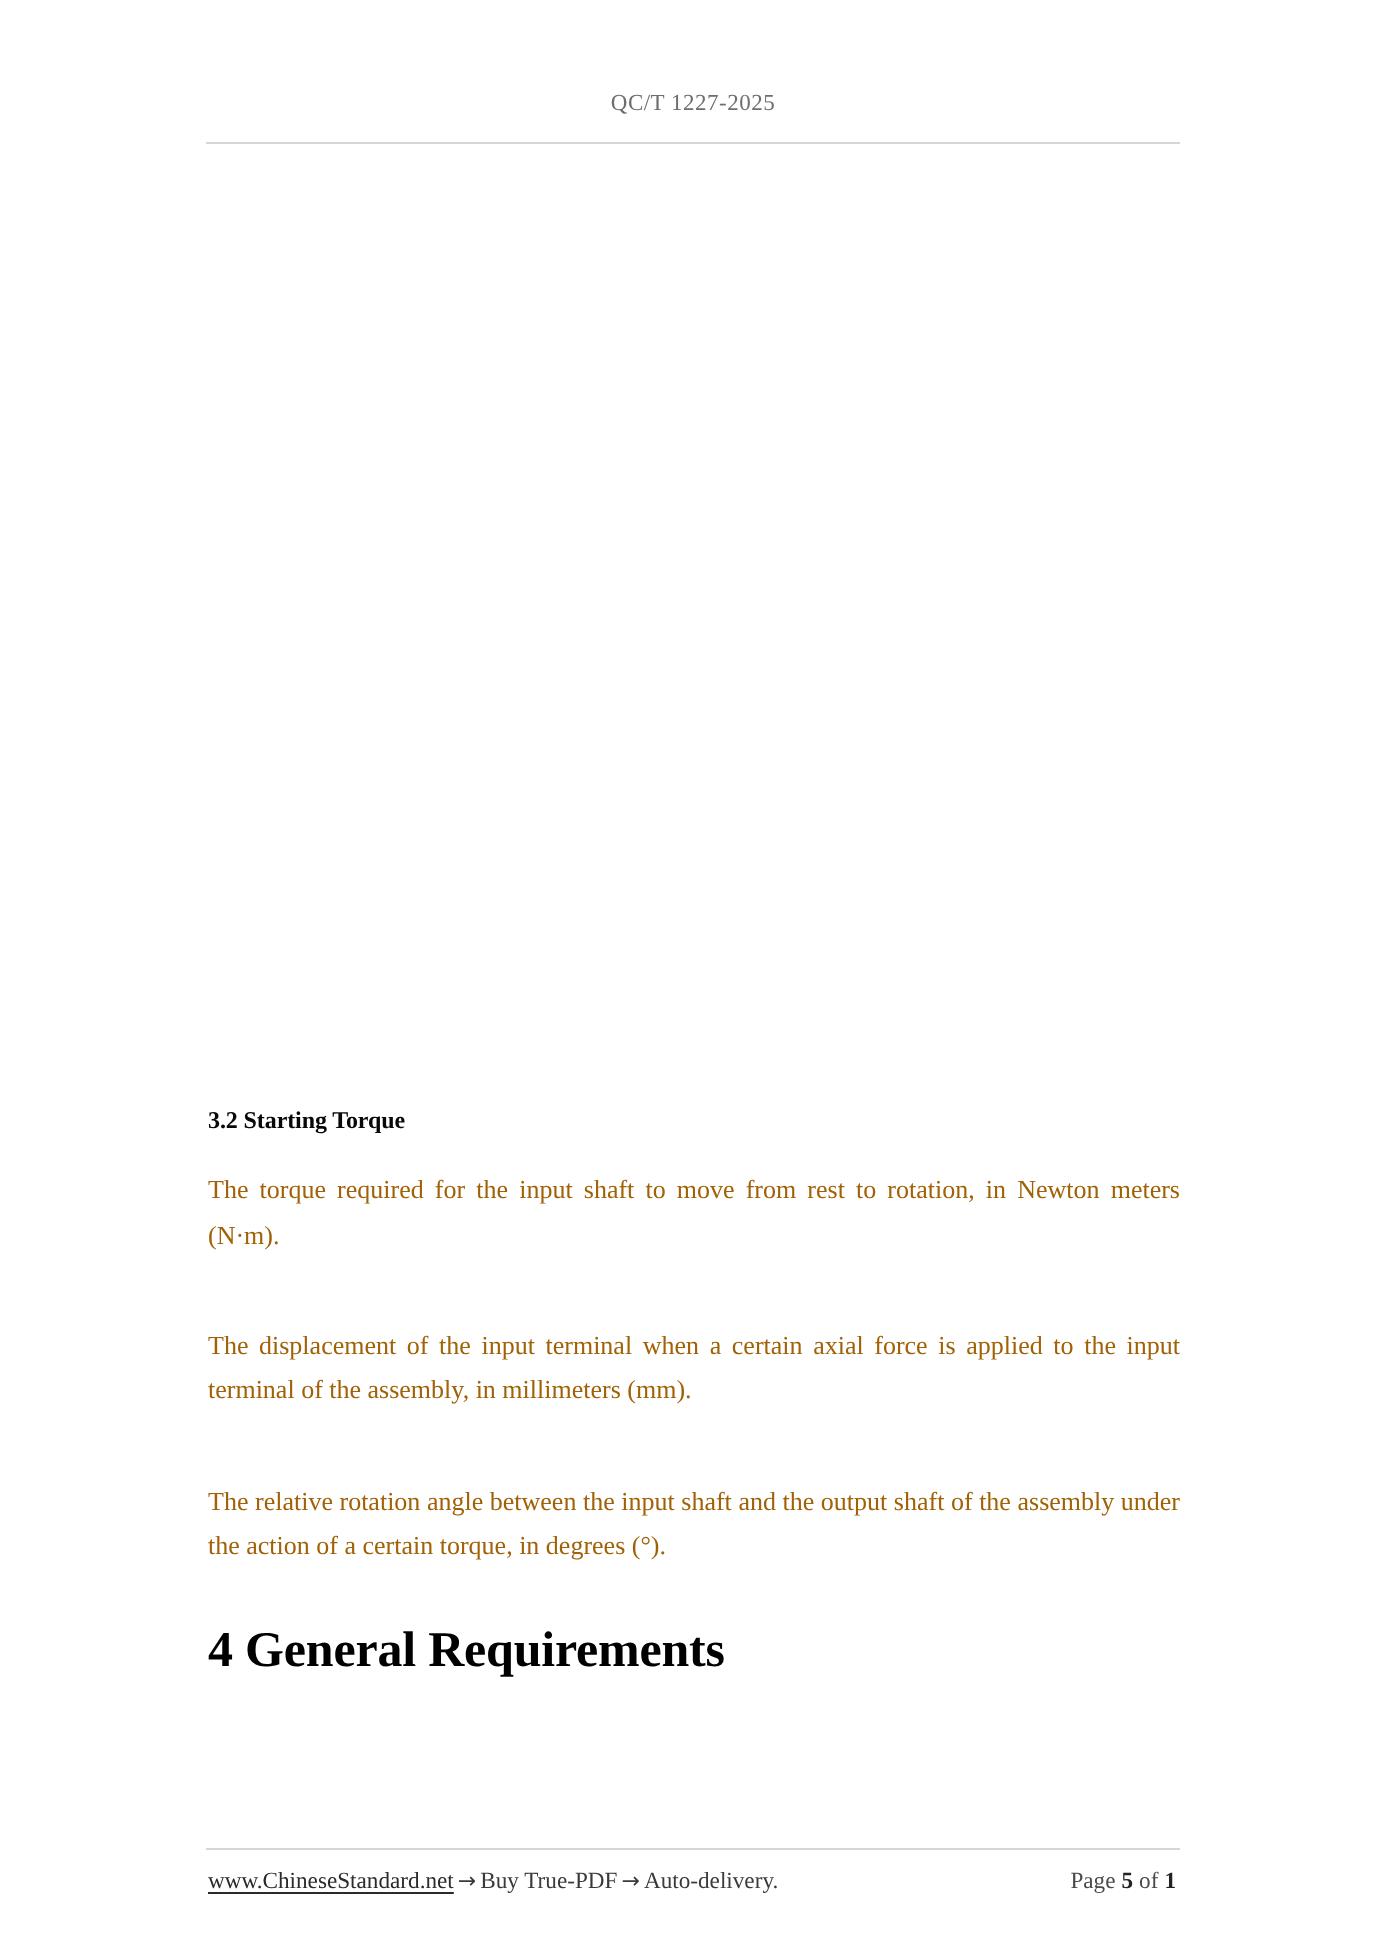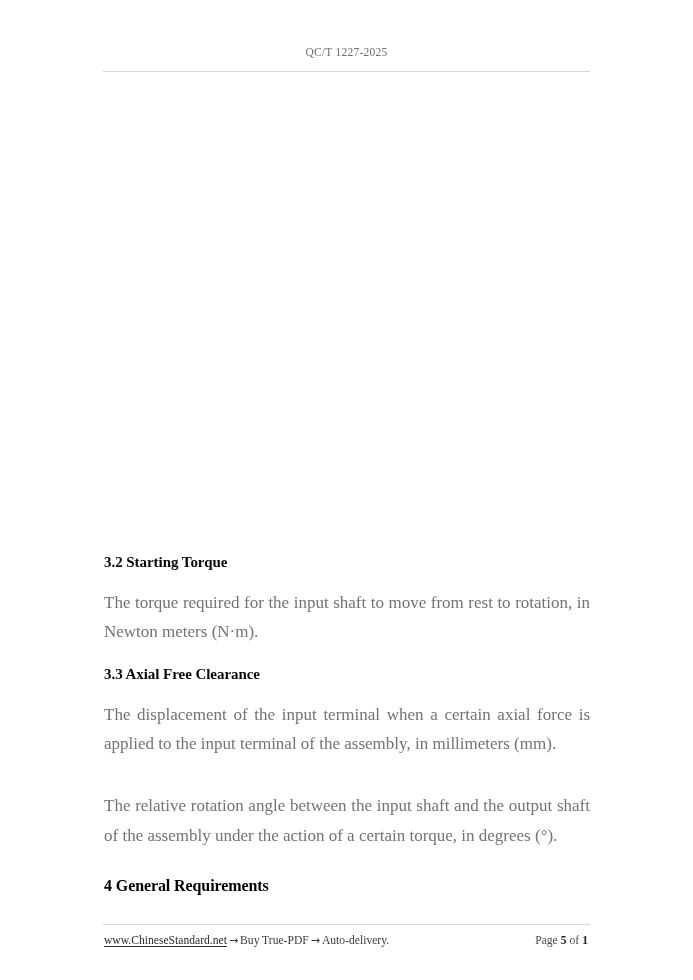--- a/index.html
+++ b/index.html
@@ -50,43 +50,43 @@
     width: 486px;
   }
 
   
   .blank-space {
     height: 466px;
   }
 
   h3.sub-heading {
     margin: 0;
-    font-size: 15px;
+    font-size: 12px;
     font-weight: bold;
     line-height: 1.35;
     letter-spacing: -0.05px;
     color: #080808;
   }
 
   h2.main-heading {
     margin: 0;
-    font-size: 16px;
+    font-size: 25px;
     font-weight: bold;
     line-height: 1.3;
     letter-spacing: -0.1px;
     color: #000000;
   }
 
   p.body-text {
     margin: 0;
-    font-size: 17px;
+    font-size: 13px;
     line-height: 1.72;
     text-align: justify;
     text-justify: inter-word;
-    color: #737373;
+    color: #a16207;
   }
 
   
   .gap-after-heading { height: 16px; }
   .gap-after-para    { height: 17px; }
   .gap-before-main   { height: 26px; }
   .gap-after-main    { height: 20px; }
   .gap-after-sub41   { height: 16px; }
 
   
@@ -144,21 +144,20 @@
   <div class="content">
 
     <div class="blank-space"></div>
 
     <h3 class="sub-heading">3.2 Starting Torque</h3>
     <div class="gap-after-heading"></div>
     <p class="body-text">The torque required for the input shaft to move from rest to rotation, in Newton meters (N·m).</p>
 
     <div class="gap-after-para"></div>
 
-    <h3 class="sub-heading">3.3 Axial Free Clearance</h3>
     <div class="gap-after-heading"></div>
     <p class="body-text">The displacement of the input terminal when a certain axial force is applied to the input terminal of the assembly, in millimeters (mm).</p>
 
     <div class="gap-after-para"></div>
 
     <div class="gap-after-heading"></div>
     <p class="body-text">The relative rotation angle between the input shaft and the output shaft of the assembly under the action of a certain torque, in degrees (°).</p>
 
     <div class="gap-before-main"></div>
 

